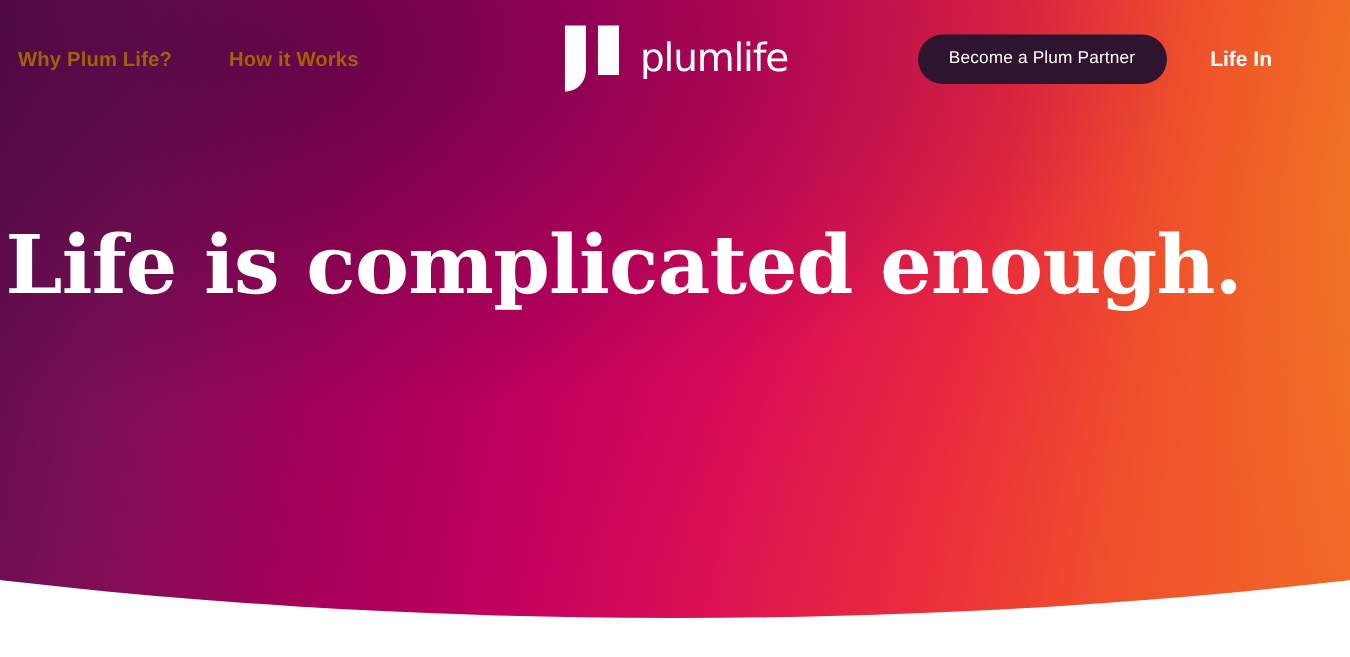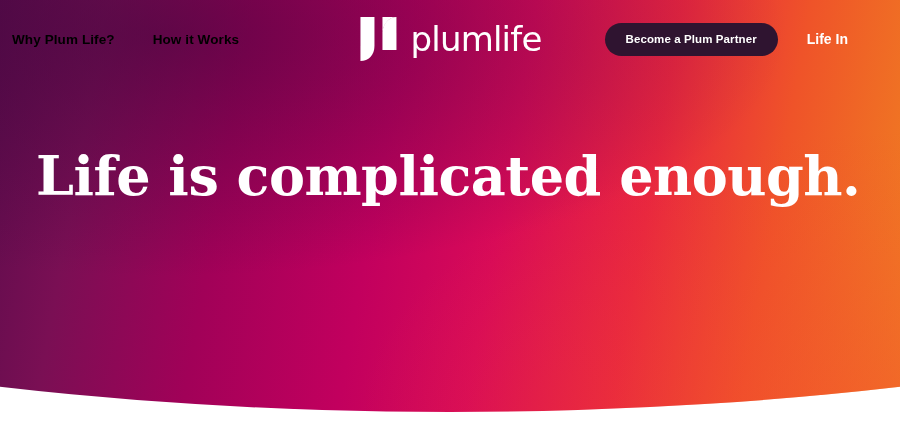--- a/index.html
+++ b/index.html
@@ -69,21 +69,21 @@
     align-items: center;
     z-index: 5;
   }
   .nav-left {
     display: flex;
     align-items: center;
     gap: 38px;
     margin-left: 12px;
   }
   .nav-link {
-    color: #000000;
+    color: #a16207;
     font-size: 13.5px;
     font-weight: bold;
     letter-spacing: 0.1px;
     white-space: nowrap;
     cursor: pointer;
     text-decoration: none;
   }
 
   
   #logo {
@@ -97,21 +97,21 @@
     cursor: pointer;
   }
   #logo-mark {
     width: 40px;
     height: 46px;
     flex: 0 0 auto;
     display: block;
   }
   #logo-wordmark {
     color: #ffffff;
-    font-size: 34px;
+    font-size: 26px;
     font-weight: 500;
     letter-spacing: -0.8px;
     line-height: 1;
     font-family: "DejaVu Sans", sans-serif;
   }
 
   
   .nav-right {
     position: absolute;
     right: 0;
@@ -123,44 +123,43 @@
     padding-right: 52px;
   }
   #partner-button {
     background: #2f1430;
     color: #ffffff;
     border: none;
     border-radius: 999px;
     height: 33px;
     padding: 0 21px;
     font-size: 11.5px;
-    font-weight: bold;
+    font-weight: normal;
     letter-spacing: 0.1px;
     white-space: nowrap;
     cursor: pointer;
     font-family: "Liberation Sans", sans-serif;
   }
   #signin-link {
     color: #ffffff;
     font-size: 14px;
     font-weight: bold;
     white-space: nowrap;
     cursor: pointer;
     text-decoration: none;
   }
 
   
   #hero-copy {
     position: absolute;
     left: 0;
     top: 148px;
     width: 828px;
-    text-align: left;
+    text-align: right;
     z-index: 4;
-    padding-left: 36px;
   }
   #headline {
     color: #ffffff;
     font-family: "DejaVu Serif", "Liberation Serif", serif;
     font-size: 54px;
     font-weight: bold;
     line-height: 1.06;
     letter-spacing: -0.5px;
     margin: 0;
     white-space: nowrap;

